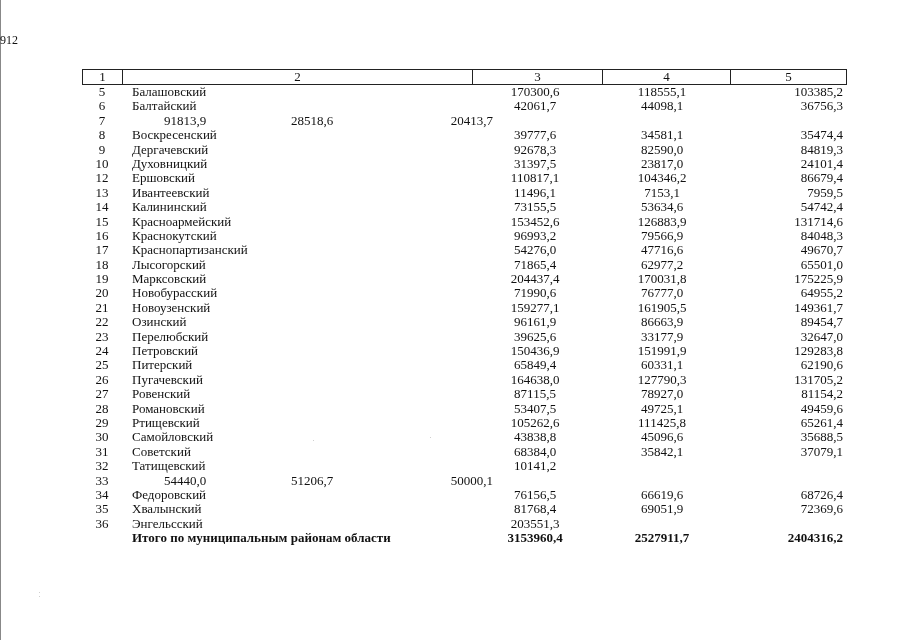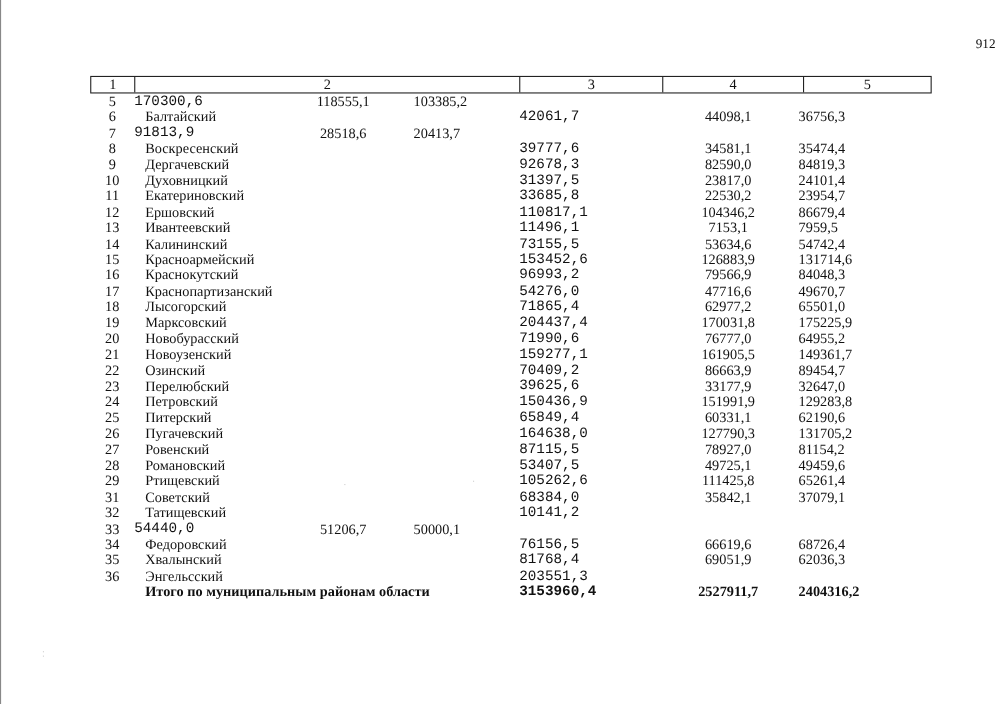--- a/index.html
+++ b/index.html
@@ -21,21 +21,21 @@
       top: 0;
       width: 1px;
       height: 640px;
       background: #888888;
     }
     .page-number {
       position: absolute;
       top: 33px;
       left: 0;
       width: 905px;
-      text-align: right;
+      text-align: left;
       font-size: 12px;
     }
     .header-row {
       position: absolute;
       top: 69px;
       left: 82px;
       width: 765px;
       height: 16px;
       border: 1px solid #222222;
       box-sizing: border-box;
@@ -63,23 +63,23 @@
     }
     .row {
       display: flex;
       height: 14.4px;
       font-size: 13px;
       line-height: 14.4px;
       white-space: nowrap;
     }
     .c-num  { width: 40px; text-align: center; }
     .c-name { width: 350px; padding-left: 10px; box-sizing: border-box; }
-    .c-v3   { width: 126px; text-align: left; font-family: Liberation Mono, monospace; }
+    .c-v3   { width: 126px; text-align: center; }
     .c-v4   { width: 128px; text-align: center; }
-    .c-v5   { width: 117px; }
+    .c-v5   { width: 117px; text-align: right; }
     .row.total { font-weight: bold; }
     .speck {
       position: absolute;
       width: 1px;
       height: 1px;
       background: #cfcfcf;
     }
   </style>
 </head>
 <body>
@@ -92,20 +92,21 @@
   <div class="hc1">1</div>
   <div class="hc2">2</div>
   <div class="hc3">3</div>
   <div class="hc4">4</div>
   <div class="hc5">5</div>
 </div>
 
 <div class="rows" id="rows">
     <div class="row">
       <div class="c-num">5</div>
+      <div class="c-name">Балашовский</div>
       <div class="c-v3">170300,6</div>
       <div class="c-v4">118555,1</div>
       <div class="c-v5">103385,2</div>
     </div>
     <div class="row">
       <div class="c-num">6</div>
       <div class="c-name">Балтайский</div>
       <div class="c-v3">42061,7</div>
       <div class="c-v4">44098,1</div>
       <div class="c-v5">36756,3</div>
@@ -131,27 +132,20 @@
       <div class="c-v5">84819,3</div>
     </div>
     <div class="row">
       <div class="c-num">10</div>
       <div class="c-name">Духовницкий</div>
       <div class="c-v3">31397,5</div>
       <div class="c-v4">23817,0</div>
       <div class="c-v5">24101,4</div>
     </div>
     <div class="row">
-      <div class="c-num">11</div>
-      <div class="c-name">Екатериновский</div>
-      <div class="c-v3">33685,8</div>
-      <div class="c-v4">22530,2</div>
-      <div class="c-v5">23954,7</div>
-    </div>
-    <div class="row">
       <div class="c-num">12</div>
       <div class="c-name">Ершовский</div>
       <div class="c-v3">110817,1</div>
       <div class="c-v4">104346,2</div>
       <div class="c-v5">86679,4</div>
     </div>
     <div class="row">
       <div class="c-num">13</div>
       <div class="c-name">Ивантеевский</div>
       <div class="c-v3">11496,1</div>
@@ -210,21 +204,21 @@
     <div class="row">
       <div class="c-num">21</div>
       <div class="c-name">Новоузенский</div>
       <div class="c-v3">159277,1</div>
       <div class="c-v4">161905,5</div>
       <div class="c-v5">149361,7</div>
     </div>
     <div class="row">
       <div class="c-num">22</div>
       <div class="c-name">Озинский</div>
-      <div class="c-v3">70409,2</div>
+      <div class="c-v3">96161,9</div>
       <div class="c-v4">86663,9</div>
       <div class="c-v5">89454,7</div>
     </div>
     <div class="row">
       <div class="c-num">23</div>
       <div class="c-name">Перелюбский</div>
       <div class="c-v3">39625,6</div>
       <div class="c-v4">33177,9</div>
       <div class="c-v5">32647,0</div>
     </div>
@@ -264,20 +258,27 @@
       <div class="c-v5">49459,6</div>
     </div>
     <div class="row">
       <div class="c-num">29</div>
       <div class="c-name">Ртищевский</div>
       <div class="c-v3">105262,6</div>
       <div class="c-v4">111425,8</div>
       <div class="c-v5">65261,4</div>
     </div>
     <div class="row">
+      <div class="c-num">30</div>
+      <div class="c-name">Самойловский</div>
+      <div class="c-v3">43838,8</div>
+      <div class="c-v4">45096,6</div>
+      <div class="c-v5">35688,5</div>
+    </div>
+    <div class="row">
       <div class="c-num">31</div>
       <div class="c-name">Советский</div>
       <div class="c-v3">68384,0</div>
       <div class="c-v4">35842,1</div>
       <div class="c-v5">37079,1</div>
     </div>
     <div class="row">
       <div class="c-num">32</div>
       <div class="c-name">Татищевский</div>
       <div class="c-v3">10141,2</div>
@@ -295,21 +296,21 @@
       <div class="c-name">Федоровский</div>
       <div class="c-v3">76156,5</div>
       <div class="c-v4">66619,6</div>
       <div class="c-v5">68726,4</div>
     </div>
     <div class="row">
       <div class="c-num">35</div>
       <div class="c-name">Хвалынский</div>
       <div class="c-v3">81768,4</div>
       <div class="c-v4">69051,9</div>
-      <div class="c-v5">62036,3</div>
+      <div class="c-v5">72369,6</div>
     </div>
     <div class="row">
       <div class="c-num">36</div>
       <div class="c-name">Энгельсский</div>
       <div class="c-v3">203551,3</div>
       <div class="c-v4"></div>
       <div class="c-v5"></div>
     </div>
     <div class="row total">
       <div class="c-num"></div>

